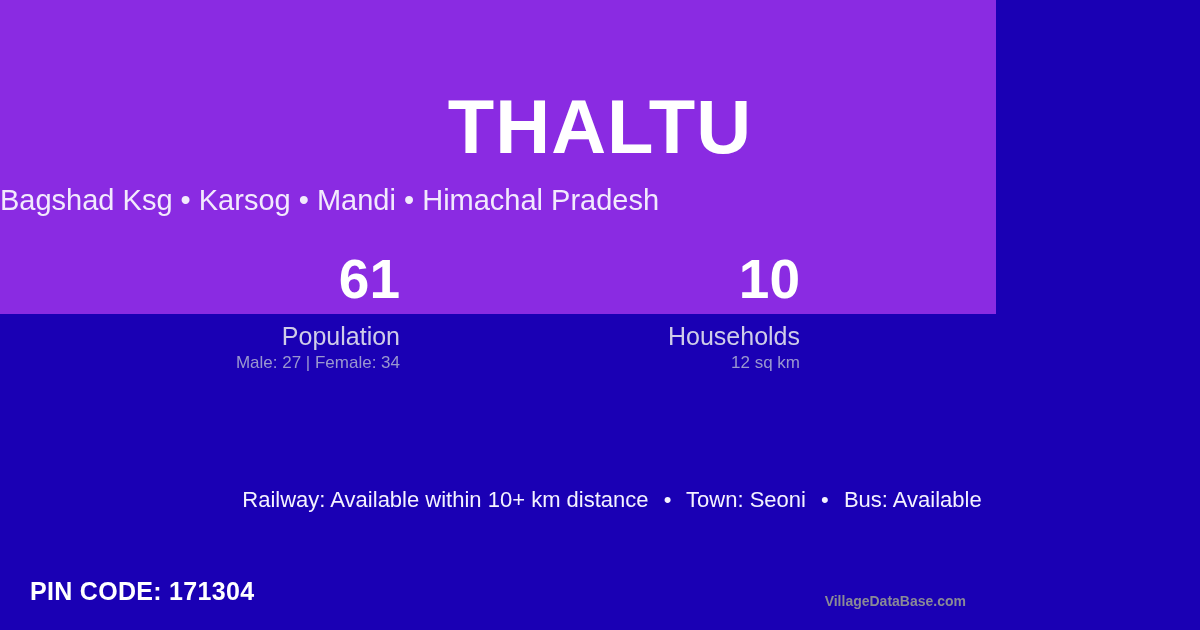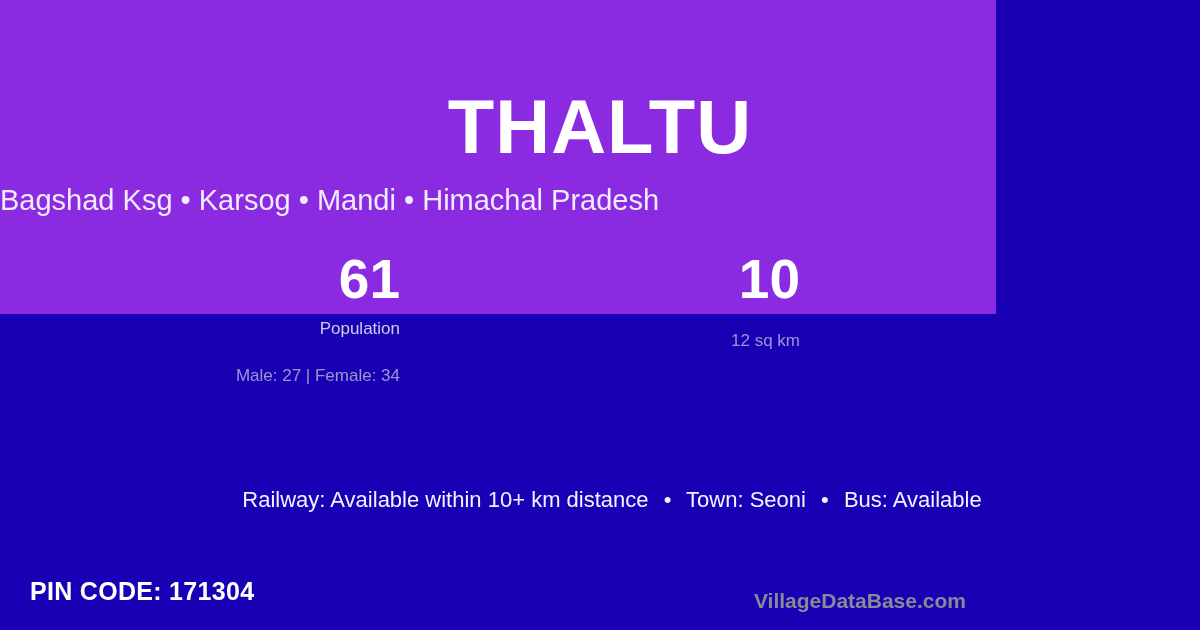--- a/index.html
+++ b/index.html
@@ -78,31 +78,31 @@
   }
   .stat-value {
     color: #ffffff;
     font-size: 55px;
     font-weight: bold;
     line-height: 62px;
     height: 62px;
   }
   .stat-label {
     color: #cfcce8;
-    font-size: 17px;
+    font-size: 25px;
     font-weight: normal;
     line-height: 32px;
-    margin-top: 3px;
+    margin-top: 10px;
   }
   .stat-sub {
     color: #9a97cf;
     font-size: 17px;
     font-weight: normal;
     line-height: 22px;
-    margin-top: 20px;
+    margin-top: 0;
   }
 
   .amenities {
     position: absolute;
     left: 12px;
     top: 485px;
     width: 1200px;
     text-align: center;
     color: #f4f2ff;
     font-size: 22px;
@@ -123,21 +123,21 @@
     font-weight: bold;
     line-height: 32px;
     letter-spacing: 0.3px;
   }
 
   .brand {
     position: absolute;
     right: 30px;
     top: 588px;
     color: #8a8a96;
-    font-size: 21px;
+    font-size: 14px;
     font-weight: bold;
     line-height: 26px;
   }
 </style>
 </head>
 <body>
 
 <div class="card">
 
   <div class="purple-band"></div>
@@ -150,20 +150,21 @@
   <div class="stats">
 
     <div class="stat-col">
       <div class="stat-value">61</div>
       <div class="stat-label">Population</div>
       <div class="stat-sub">Male: 27 | Female: 34</div>
     </div>
 
     <div class="stat-col">
       <div class="stat-value">10</div>
+      <div class="stat-label">Households</div>
       <div class="stat-sub">12 sq km</div>
     </div>
 
 
   </div>
 
   <div class="amenities">
     <span>Railway: Available within 10+ km distance</span>
     <span class="dot">•</span>
     <span>Town: Seoni</span>

